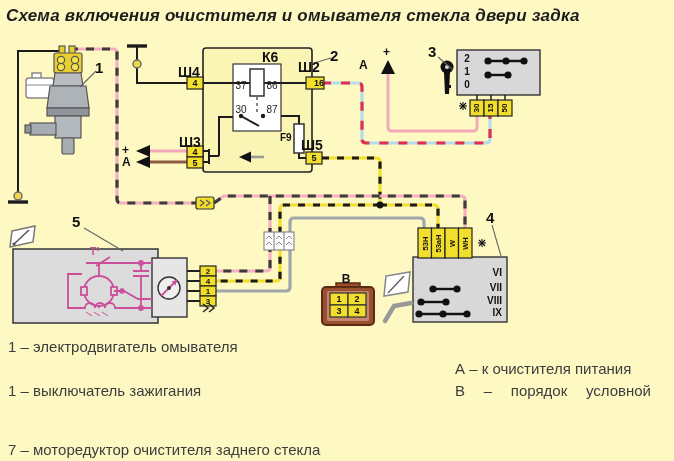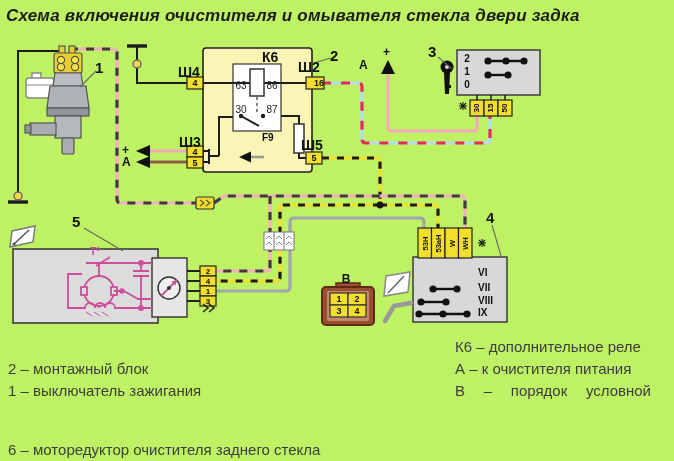--- a/index.html
+++ b/index.html
@@ -1,27 +1,27 @@
 <!DOCTYPE html>
 <html><head>
 <meta charset="utf-8">
 <style>
   html,body{margin:0;padding:0;background:#fff;}
-  #stage{position:relative;width:674px;height:461px;background:#bef264;overflow:hidden;
+  #stage{position:relative;width:674px;height:461px;background:#fef9c3;overflow:hidden;
          font-family:"Liberation Sans",sans-serif;color:#111;}
   #wires{position:absolute;left:0;top:0;z-index:1;}
   .lbl{position:absolute;z-index:5;white-space:nowrap;}
   .title{left:6px;top:6px;font-size:17px;font-style:italic;font-weight:600;color:#1d1d1d;letter-spacing:.2px;}
   .item-num{font-size:15px;font-weight:bold;}
   .conn-name{font-size:14px;font-weight:bold;}
   .relay-t{font-size:10px;color:#222;width:16px;text-align:center;}
   .pin-t{font-size:9px;font-weight:bold;text-align:center;z-index:6;}
   .rot{display:block;text-align:center;transform:rotate(-90deg);font-weight:bold;z-index:6;}
   .pos-t{font-size:10px;font-weight:bold;width:12px;text-align:center;}
-  .roman{font-size:10px;font-weight:bold;width:24px;}
+  .roman{font-size:10px;font-weight:bold;width:24px;text-align:right;}
   .sym{font-size:12px;font-weight:bold;}
   .legend{font-size:15px;color:#3d3d3d;}
   .just{text-align:justify;text-align-last:justify;white-space:normal;}
 </style>
 </head>
 <body>
 
 <div id="stage">
 
   <svg id="wires" width="674" height="461" viewBox="0 0 674 461">
@@ -264,25 +264,25 @@
 
   <div class="lbl title">Схема включения очистителя и омывателя стекла двери задка</div>
 
   <div class="lbl item-num" style="left:95px;top:59px;">1</div>
   <div class="lbl item-num" style="left:330px;top:47px;">2</div>
   <div class="lbl item-num" style="left:428px;top:43px;">3</div>
   <div class="lbl item-num" style="left:486px;top:209px;">4</div>
   <div class="lbl item-num" style="left:72px;top:213px;">5</div>
 
   <div class="lbl conn-name" style="left:262px;top:49px;">К6</div>
-  <div class="lbl relay-t" style="left:233px;top:80px;">63</div>
+  <div class="lbl relay-t" style="left:233px;top:80px;">37</div>
   <div class="lbl relay-t" style="left:264px;top:80px;">86</div>
   <div class="lbl relay-t" style="left:233px;top:104px;">30</div>
   <div class="lbl relay-t" style="left:264px;top:104px;">87</div>
-  <div class="lbl" style="left:262px;top:132px;font-size:10px;font-weight:bold;">F9</div>
+  <div class="lbl" style="left:280px;top:132px;font-size:10px;font-weight:bold;">F9</div>
 
   <div class="lbl conn-name" style="left:178px;top:64px;">Ш4</div>
   <div class="lbl pin-t" style="left:187px;top:78px;width:16px;">4</div>
   <div class="lbl conn-name" style="left:179px;top:134px;">Ш3</div>
   <div class="lbl pin-t" style="left:187px;top:147px;width:16px;">4</div>
   <div class="lbl pin-t" style="left:187px;top:158px;width:16px;">5</div>
   <div class="lbl conn-name" style="left:298px;top:59px;">Ш2</div>
   <div class="lbl pin-t" style="left:306px;top:78px;width:26px;">16</div>
   <div class="lbl conn-name" style="left:301px;top:137px;">Ш5</div>
   <div class="lbl pin-t" style="left:306px;top:153px;width:16px;">5</div>
@@ -314,21 +314,20 @@
   <div class="lbl pin-t" style="left:348px;top:294px;width:18px;">2</div>
   <div class="lbl pin-t" style="left:330px;top:306px;width:18px;">3</div>
   <div class="lbl pin-t" style="left:348px;top:306px;width:18px;">4</div>
 
   <div class="lbl" style="left:90px;top:246px;font-size:10px;font-weight:bold;color:#cb4f9a;">Т°</div>
   <div class="lbl pin-t" style="left:200px;top:267px;width:16px;font-size:8px;">2</div>
   <div class="lbl pin-t" style="left:200px;top:277px;width:16px;font-size:8px;">4</div>
   <div class="lbl pin-t" style="left:200px;top:287px;width:16px;font-size:8px;">1</div>
   <div class="lbl pin-t" style="left:200px;top:297px;width:16px;font-size:8px;">3</div>
 
-  <div class="lbl legend" style="left:455px;top:338px;">К6 – дополнительное реле</div>
-  <div class="lbl legend" style="left:8px;top:360px;">2 – монтажный блок</div>
+  <div class="lbl legend" style="left:8px;top:338px;">1 – электродвигатель омывателя</div>
   <div class="lbl legend" style="left:455px;top:360px;">А – к очистителя питания</div>
   <div class="lbl legend" style="left:8px;top:382px;">1 – выключатель зажигания</div>
   <div class="lbl legend just" style="left:455px;top:382px;width:196px;">В – порядок условной</div>
   <div class="lbl legend" style="left:8px;top:424px;margin-top:36px;">стекла</div>
-  <div class="lbl legend" style="left:8px;top:441px;">6 – моторедуктор очистителя заднего стекла</div>
+  <div class="lbl legend" style="left:8px;top:441px;">7 – моторедуктор очистителя заднего стекла</div>
 
 </div>
 
 </body></html>

